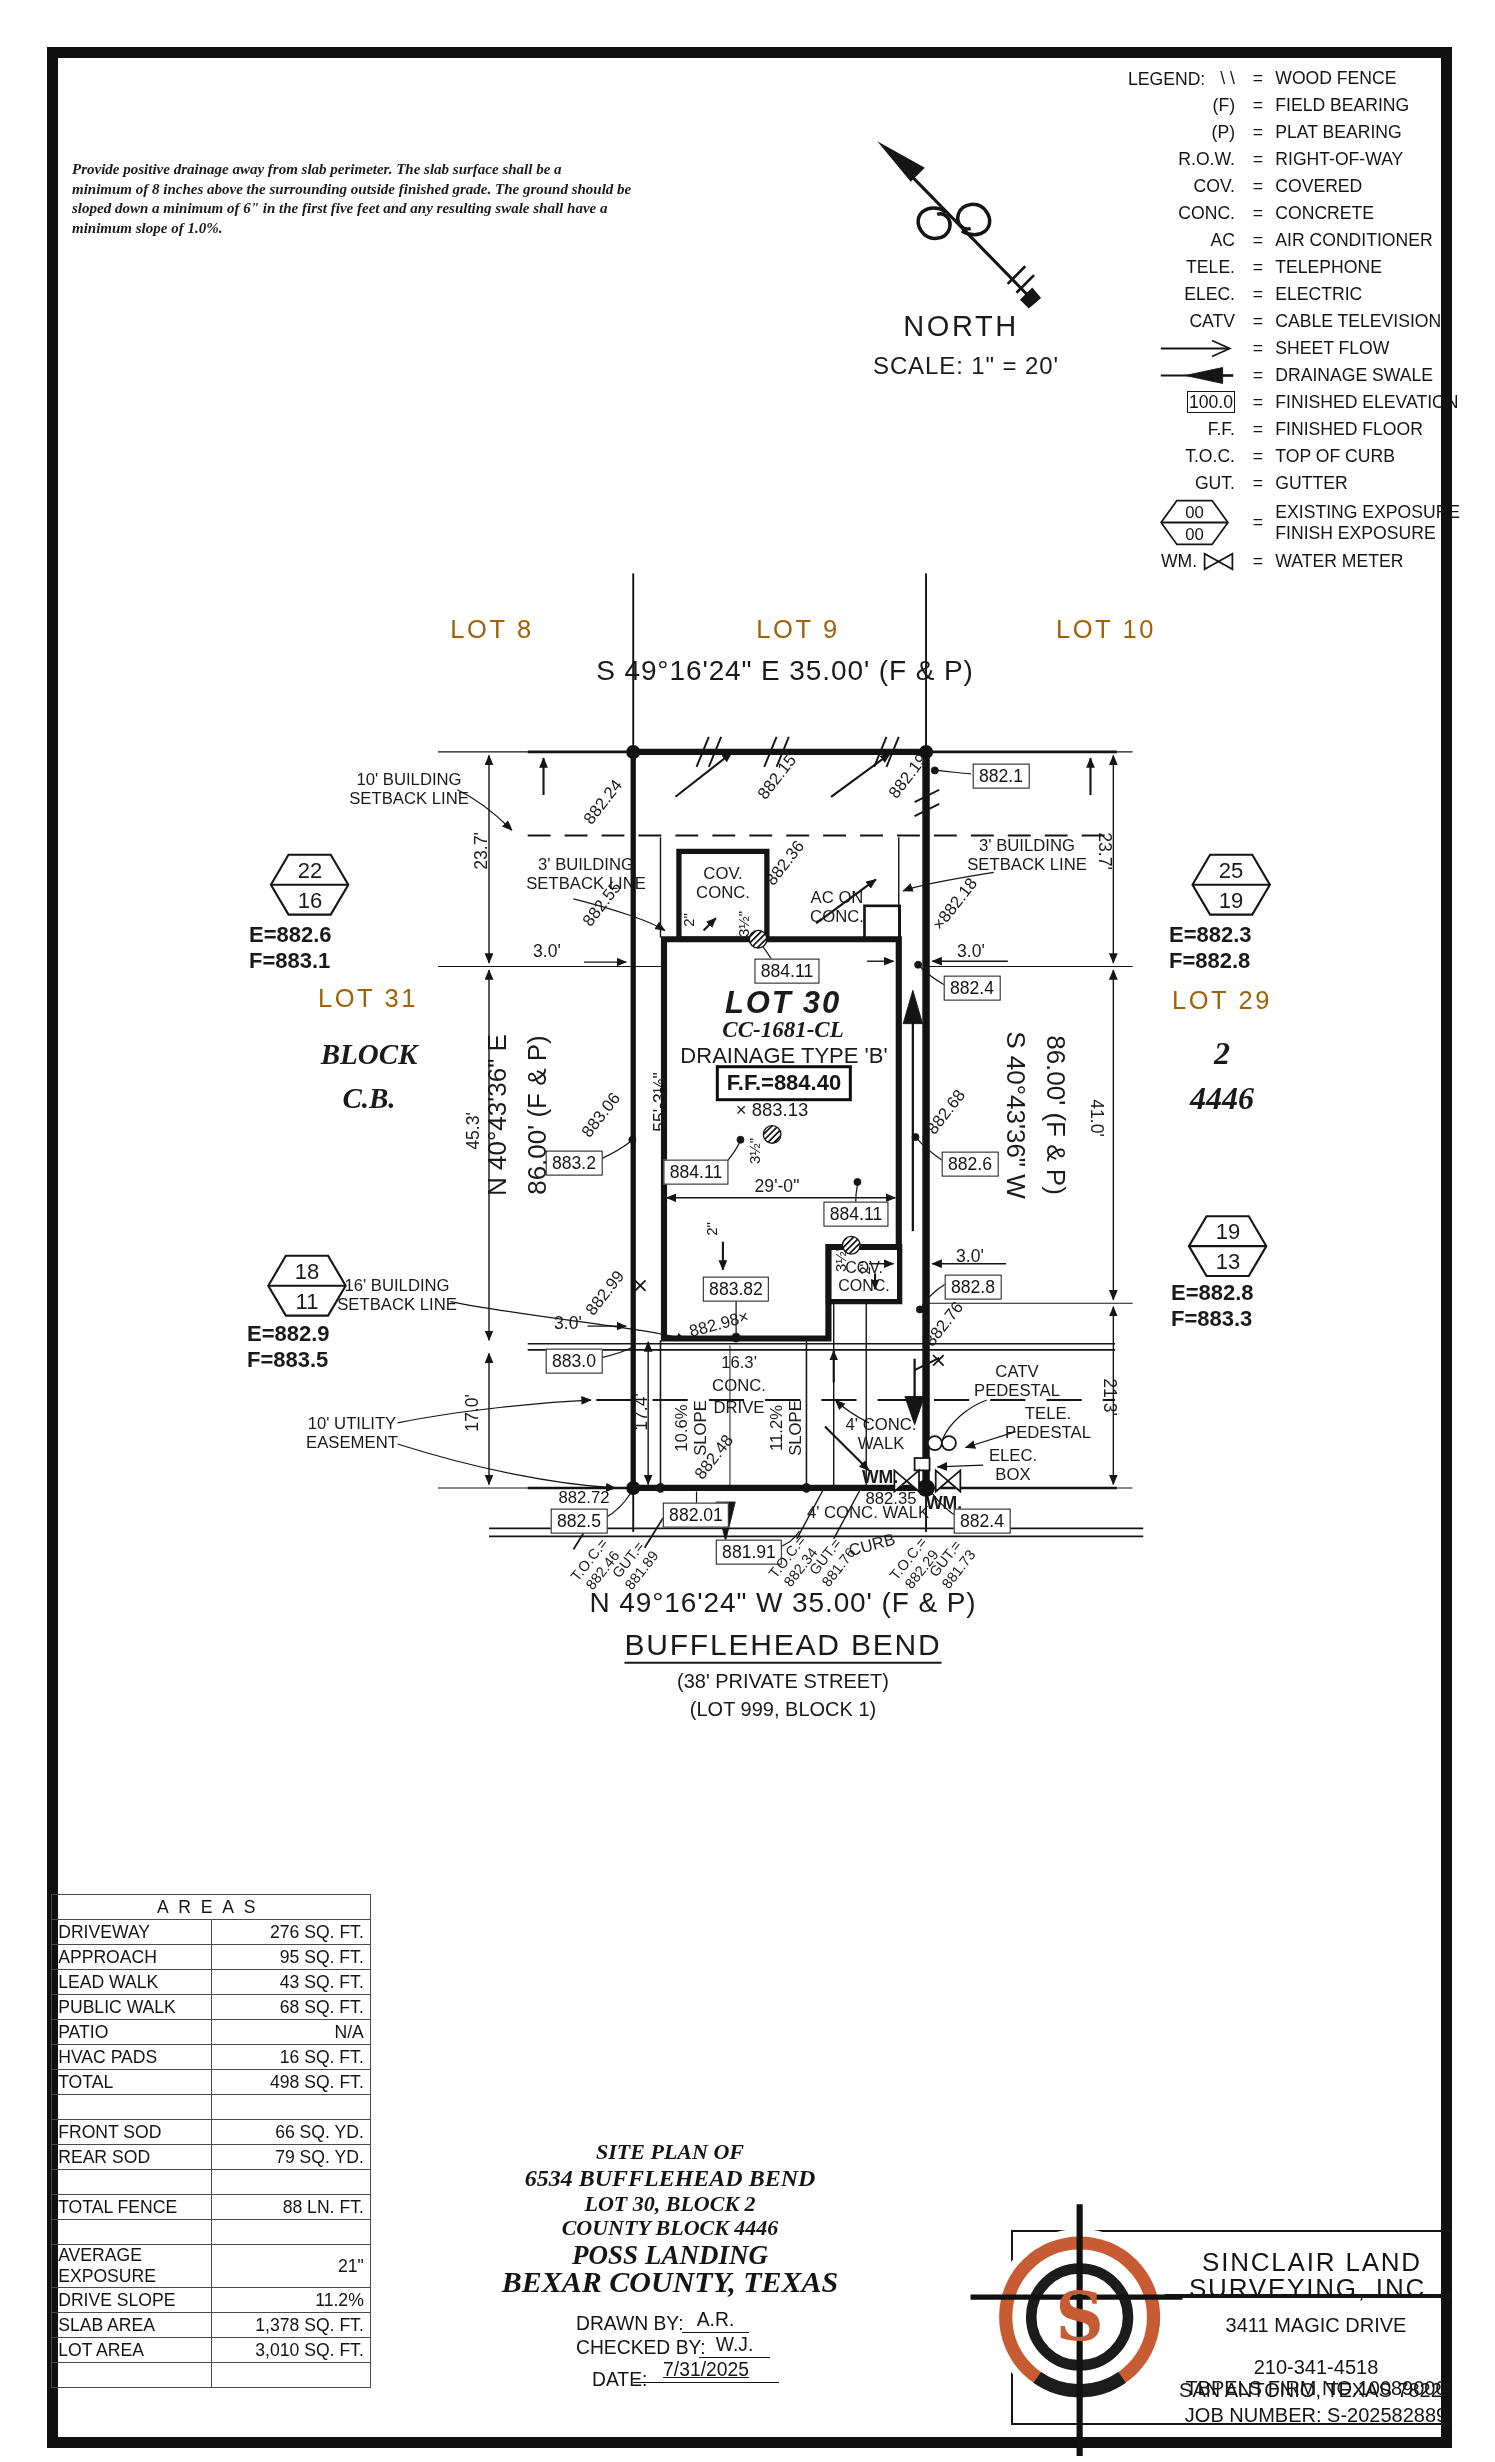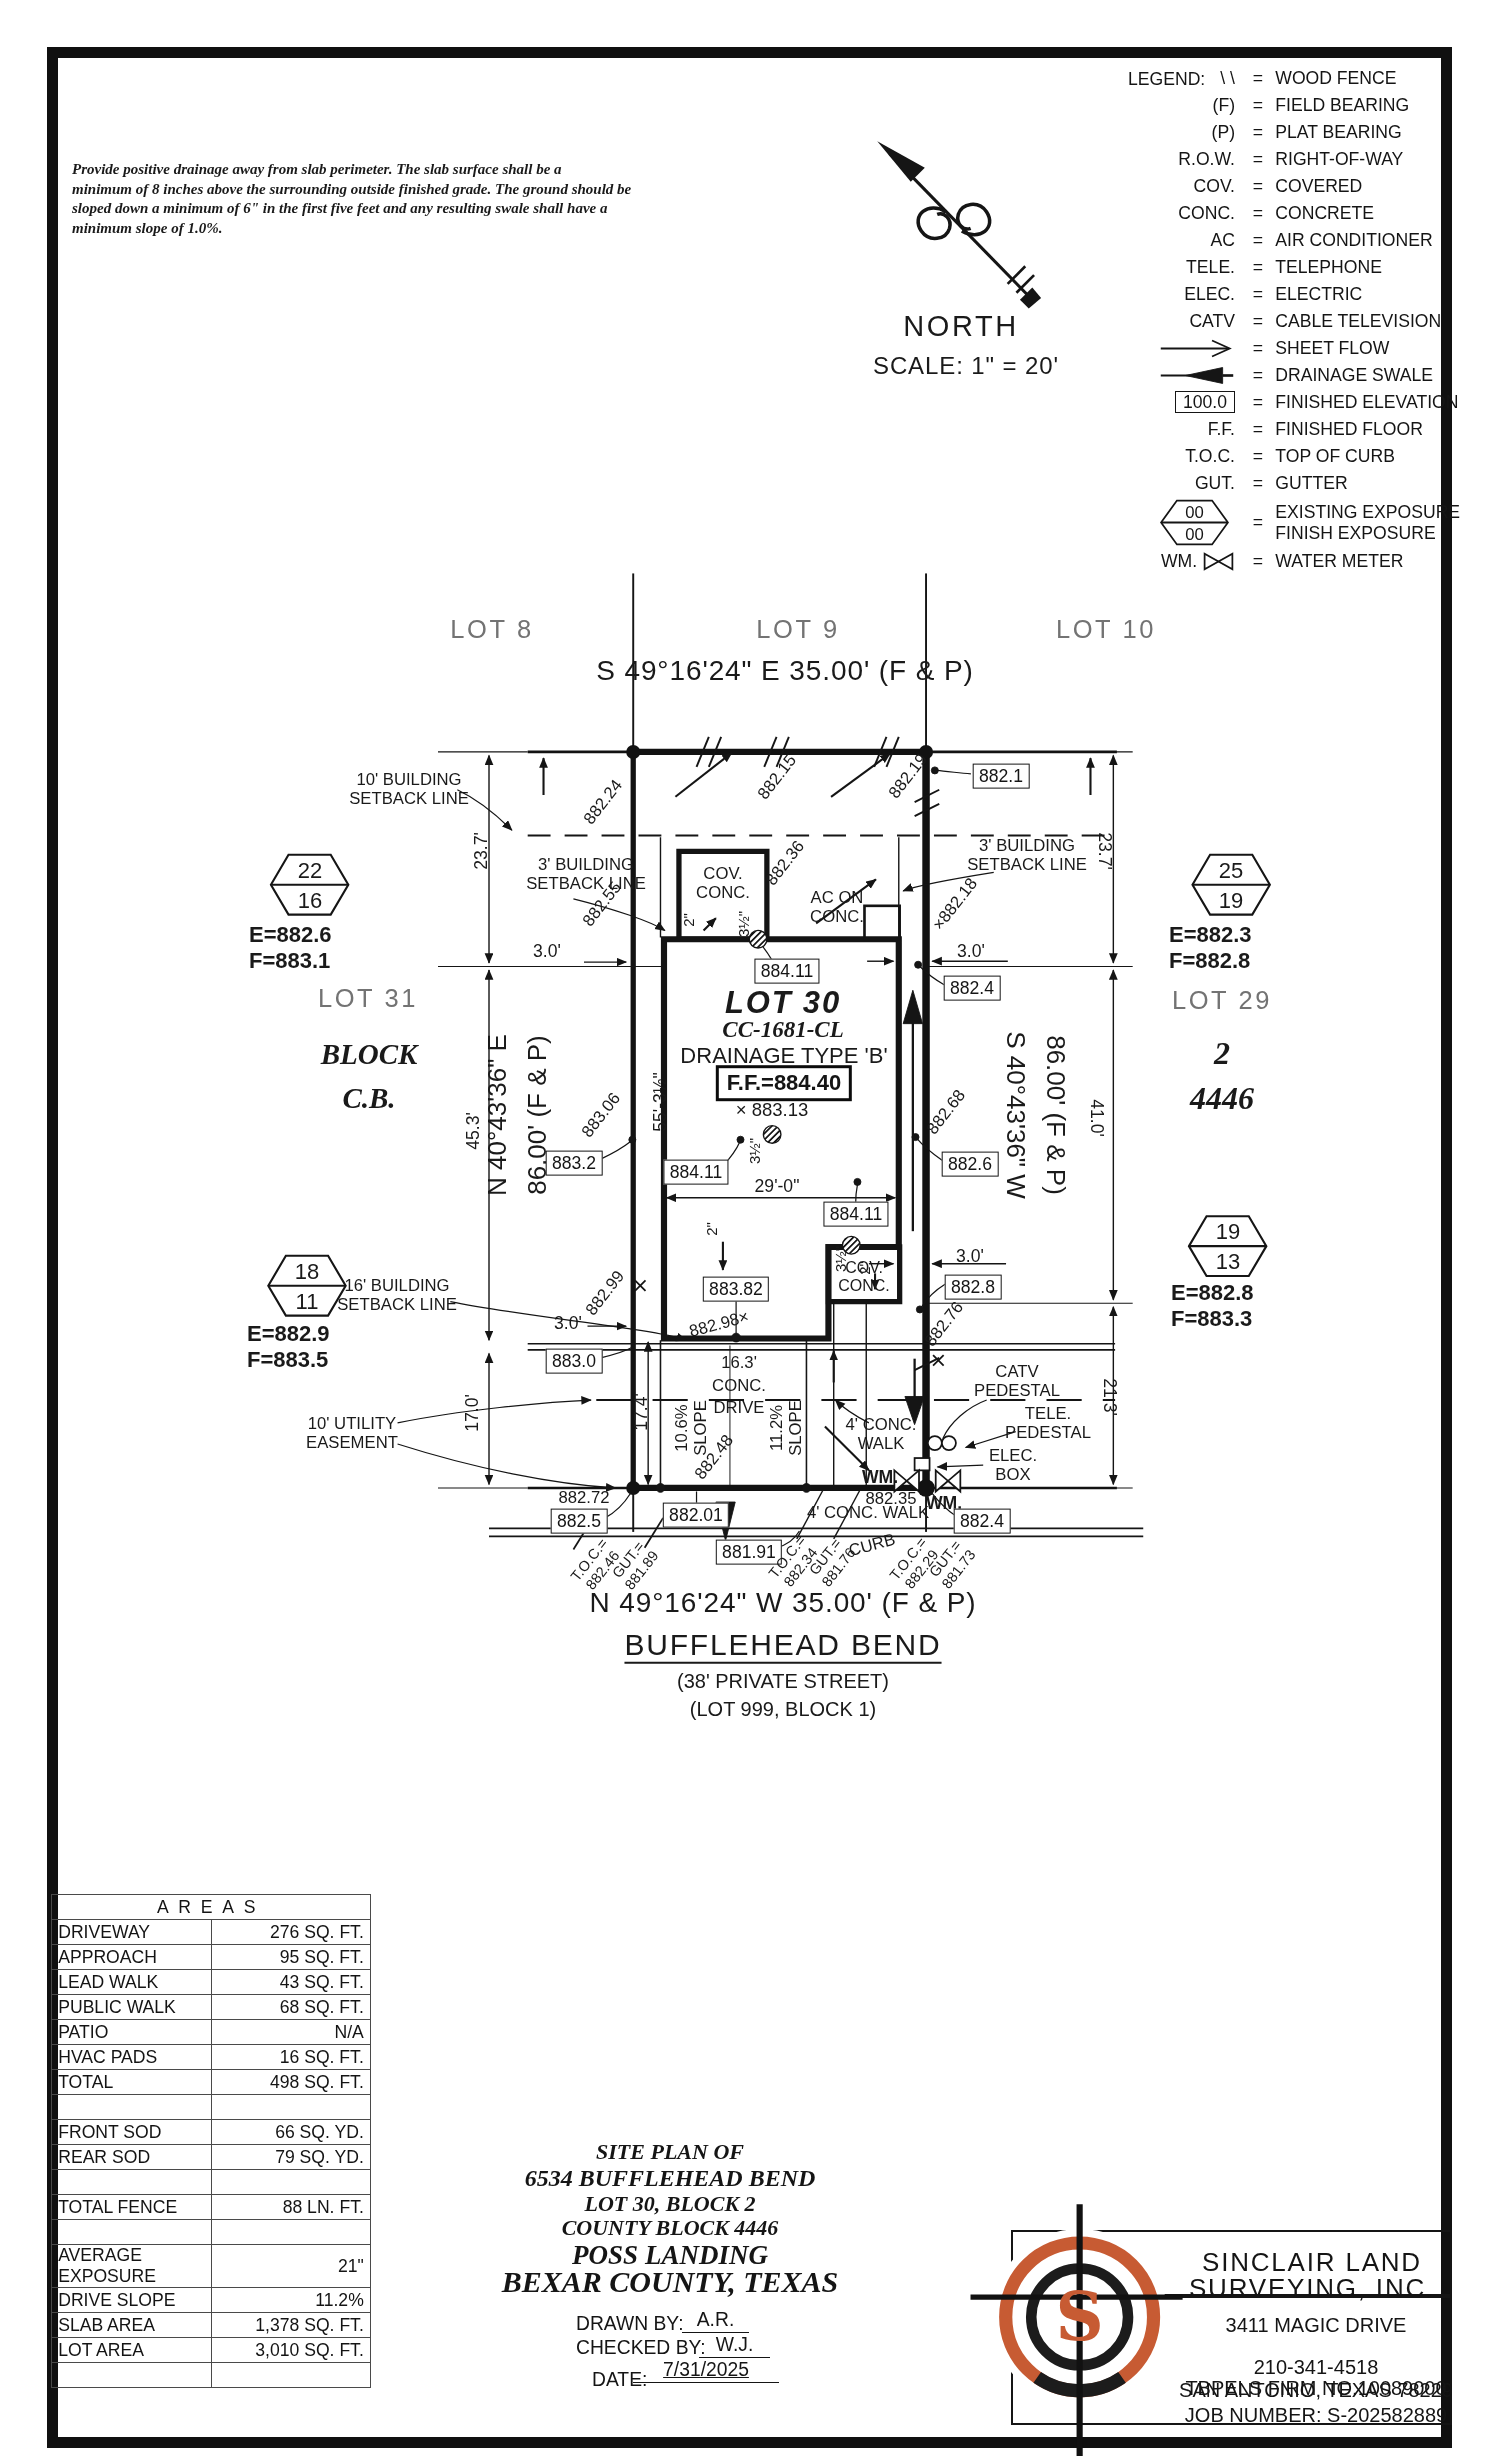--- a/index.html
+++ b/index.html
@@ -13,33 +13,33 @@
   .tl{position:absolute;white-space:pre;line-height:1.18;color:#1a1a1a;}
   .r90l{transform:translate(-50%,-50%) rotate(-90deg);}
   .r90r{transform:translate(-50%,-50%) rotate(90deg);}
   .r52{transform:translate(-50%,-50%) rotate(-52deg);}
   .r15{transform:translate(-50%,-50%) rotate(-15deg);}
   .bx{position:absolute;transform:translate(-50%,-50%);border:1.8px solid #151515;background:#fff;
       padding:0.9px 5.3px;font-size:17.6px;white-space:nowrap;}
   .ffbx{position:absolute;transform:translate(-50%,-50%);border:3.5px solid #0c0c0c;background:#fff;
       padding:1.8px 8px;font-size:22px;font-weight:bold;white-space:nowrap;}
   .serifb{font-family:"Liberation Serif",serif;font-style:italic;font-weight:bold;}
-  .lots{letter-spacing:2.6px;color:#737373;}
+  .lots{letter-spacing:2.6px;color:#a16207;}
   
   .disc1{font-family:"Liberation Serif",serif;font-style:italic;font-weight:bold;font-size:19px;line-height:1.26;}
   .disc2{font-family:"Liberation Serif",serif;font-style:italic;font-weight:600;font-size:15px;line-height:1.3;}
   
   .legend{position:absolute;left:1128px;top:65px;width:334px;}
   .lg-row{display:flex;align-items:center;height:27px;font-size:17.6px;}
   .lg-row.tall{height:51px;}
   .lg-sym{width:107px;text-align:right;padding-right:5.3px;white-space:pre;flex:0 0 auto;}
   .lg-eq{width:35px;text-align:center;flex:0 0 auto;}
   .lg-lab{white-space:pre;line-height:1.15;}
   .lg-title{position:absolute;left:0;top:4.4px;font-size:17.6px;}
-  .lg-box{border:1.8px solid #151515;padding:0 7px;}
+  .lg-box{border:1.8px solid #151515;padding:0 1px;}
   
   .areas{position:absolute;left:51px;top:1894px;width:320px;border-collapse:collapse;
          font-size:17.6px;color:#141414;table-layout:fixed;}
   .areas td{border:1.8px solid #4a4a4a;height:24px;padding:0 6.2px;overflow:hidden;}
   .areas td.lab{width:202px;}
   .areas td.val{text-align:right;}
   .areas td.title{text-align:center;letter-spacing:9.7px;font-size:17.6px;}
   
   .tb{position:absolute;transform:translate(-50%,-50%);white-space:nowrap;text-align:center;}
   .tb-field-label{position:absolute;font-size:19.3px;white-space:nowrap;}

